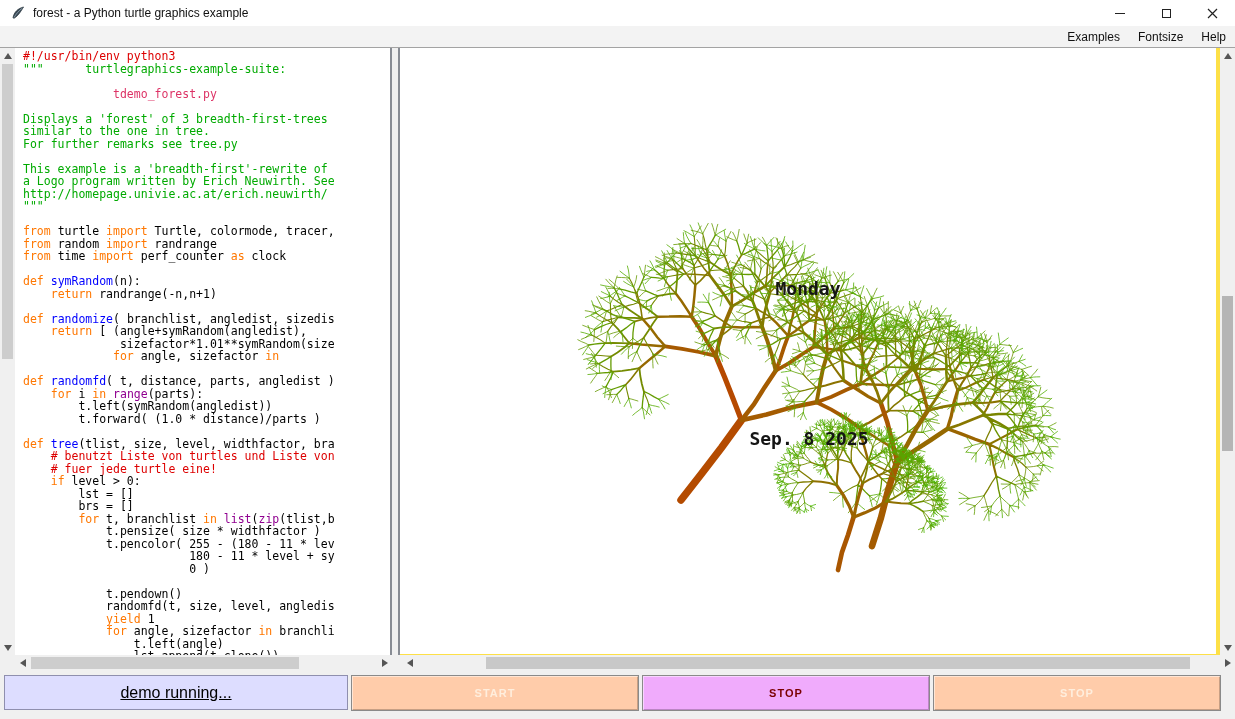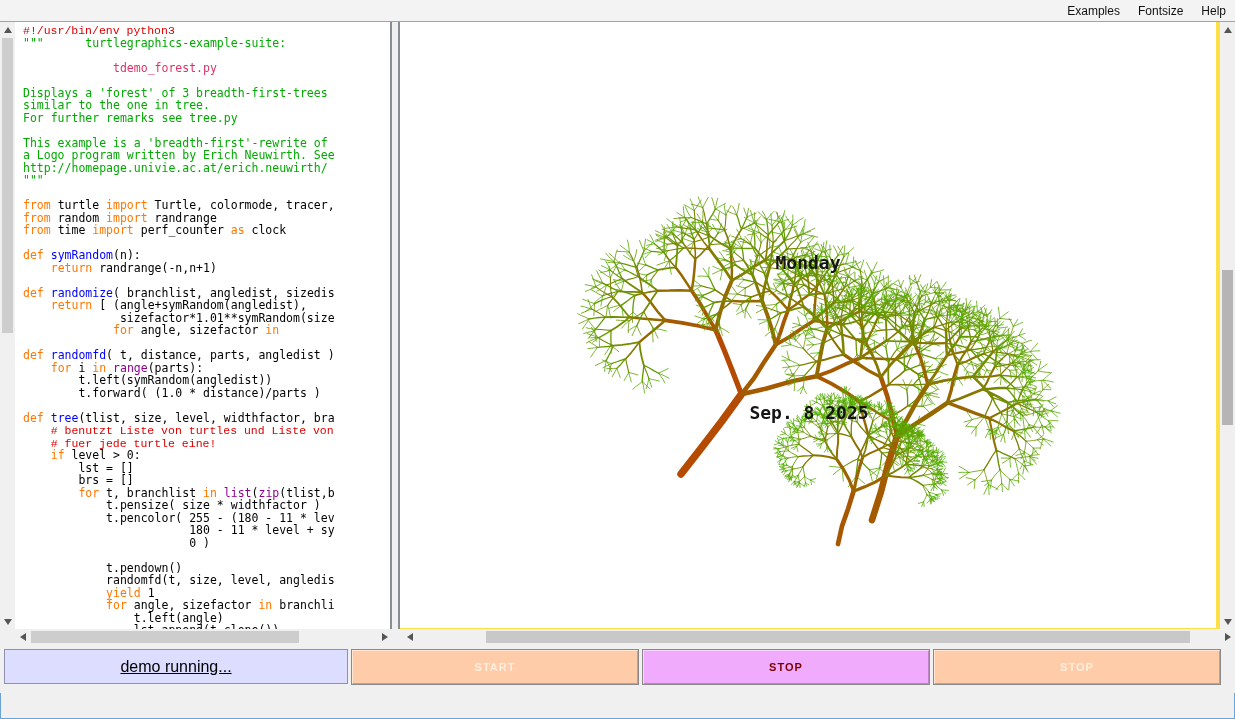--- a/index.html
+++ b/index.html
@@ -30,21 +30,21 @@
   .tri-left { width:0;height:0;border-top:4px solid transparent;border-bottom:4px solid transparent;border-right:6px solid #555; }
   .tri-right{ width:0;height:0;border-top:4px solid transparent;border-bottom:4px solid transparent;border-left:6px solid #555; }
   .vthumb { position:absolute; left:2px; right:2px; background:#cdcdcd; }
   .hthumb { position:absolute; top:2px; bottom:2px; background:#c8c8c8; }
   .code-area {
     width:377px; flex:0 0 auto; background:#ffffff; overflow:hidden;
     border-right:2px solid #888c94; padding:2px 0 0 8px;
   }
   .code-text { font-family:"DejaVu Sans Mono", monospace; font-size:11.5px; line-height:12.5px; white-space:pre; color:#000; }
   .code-line { height:12.5px; }
-  .tk-c { color:var(--c-c);font-family:Liberation Mono, monospace; } .tk-s { color:var(--c-s); } .tk-k { color:var(--c-k); }
+  .tk-c { color:var(--c-c); } .tk-s { color:var(--c-s); } .tk-k { color:var(--c-k); }
   .tk-d { color:var(--c-d); } .tk-b { color:var(--c-b); } .tk-p { color:var(--c-p); }
   .tk-t { color:var(--c-t); }
   .pane-gap { width:6px; background:#f0f0f0; flex:0 0 auto; }
   .canvas-pane { flex:1 1 auto; background:#fde047; border-left:2px solid #888c94; position:relative; overflow:hidden; }
   .canvas-pane svg { display:block; width:816px; height:606px; }
   .canvas-label { font-family:"DejaVu Sans Mono", monospace; font-weight:bold; font-size:18px; fill:#151515; }
   
   .hscroll-row { height:16px; display:flex; background:#f0f0f0; }
   .sb-corner { width:15px; flex:0 0 auto; background:#f0f0f0; }
   .hbar { position:relative; background:#f0f0f0; flex:0 0 auto; height:16px; }
@@ -63,20 +63,40 @@
     width:288px; height:36px; border:1px solid #8a8a8a; font-family:"Liberation Sans", sans-serif;
     font-weight:bold; font-size:11px; letter-spacing:1px;
     box-shadow: inset 1px 1px 0 rgba(255,255,255,.5), inset -1px -1px 0 rgba(0,0,0,.22);
   }
 </style>
 </head>
 <body>
 
 <div class="window">
 
+  <div class="titlebar">
+    <svg class="app-icon" viewBox="0 0 16 16">
+      <path d="M3,13 C4,7 8,3.5 13.5,2 C11,6 8.5,10.5 4.5,13 Z" fill="#3b4a56" stroke="#27333c" stroke-width="0.8"></path>
+      <path d="M4,12.5 C6,9 9,5.5 12.5,3" stroke="#9fb3c0" stroke-width="0.7" fill="none"></path>
+    </svg>
+    <span class="title-text">forest - a Python turtle graphics example</span>
+    <div class="win-controls">
+      <div class="win-btn">
+          <span class="glyph-min"></span>
+        </div>
+      <div class="win-btn">
+          <span class="glyph-max"></span>
+        </div>
+      <div class="win-btn">
+        <svg width="11" height="11" viewBox="0 0 11 11">
+          <path d="M1,1 L10,10 M10,1 L1,10" stroke="#222" stroke-width="1.2"></path>
+        </svg>
+      </div>
+    </div>
+  </div>
 
   <div class="menubar">
     <span class="menu-item">Examples</span>
     <span class="menu-item">Fontsize</span>
     <span class="menu-item">Help</span>
   </div>
 
   <div class="main">
 
     <div class="vscroll">

